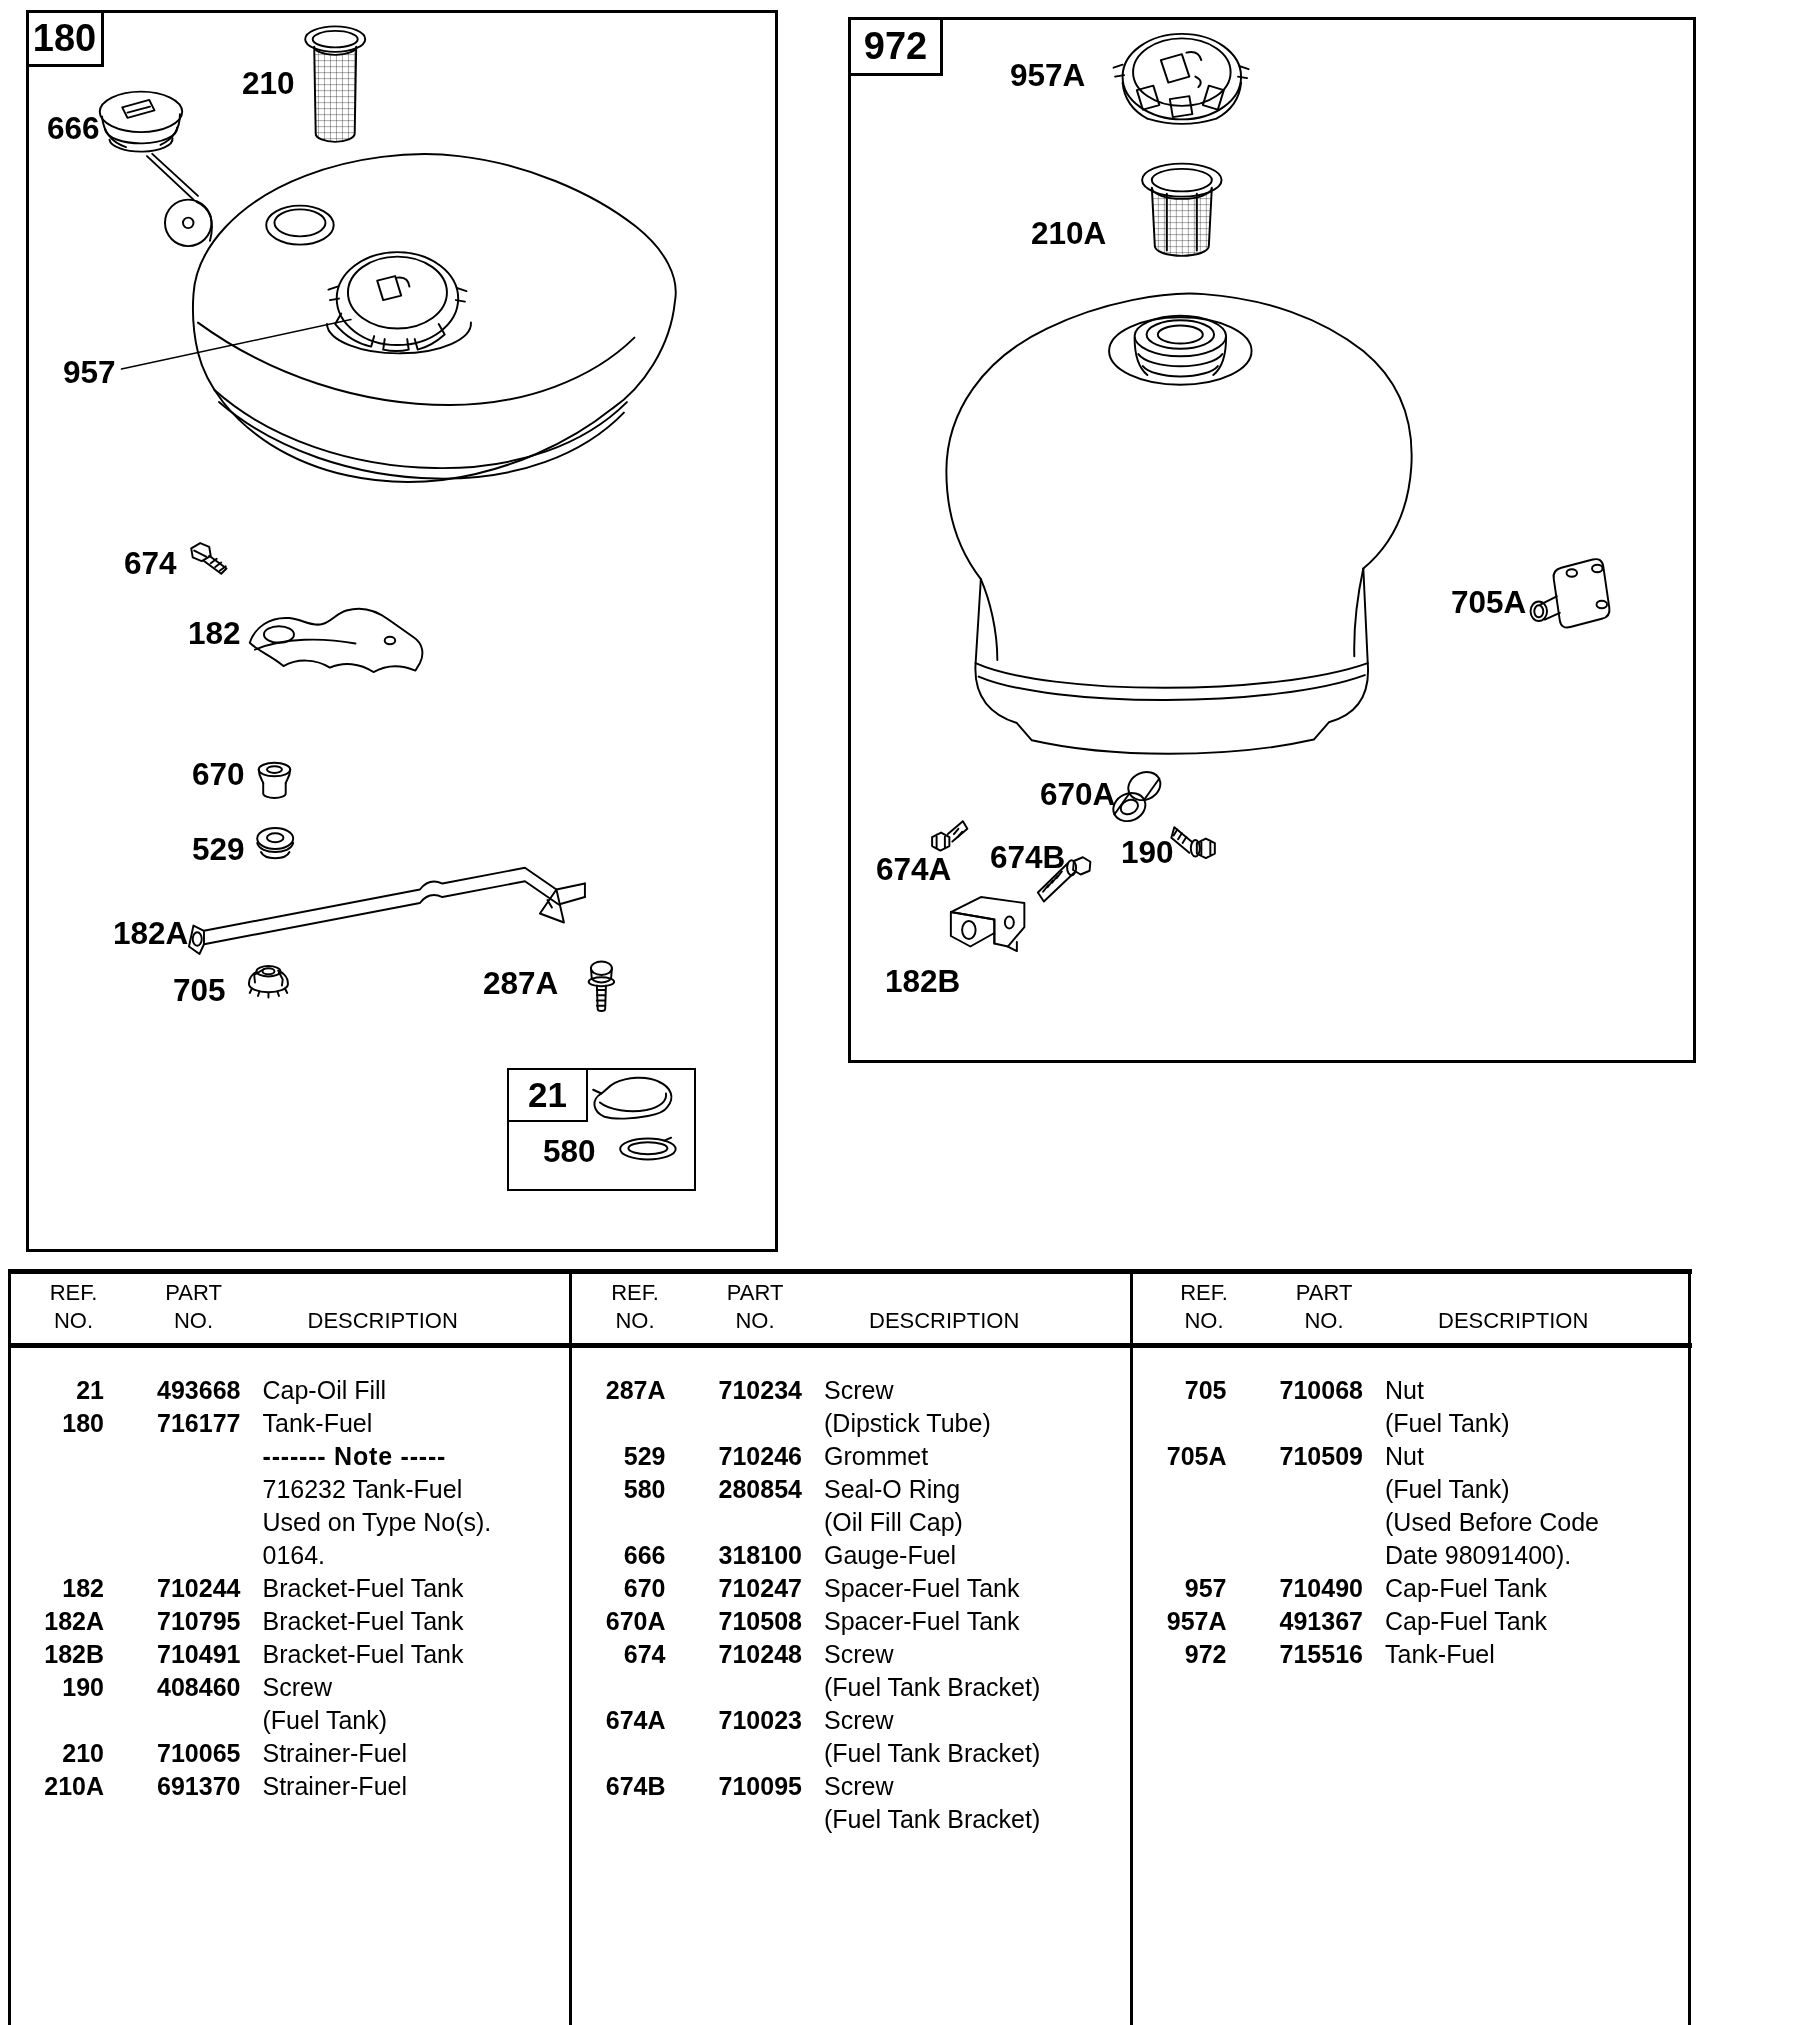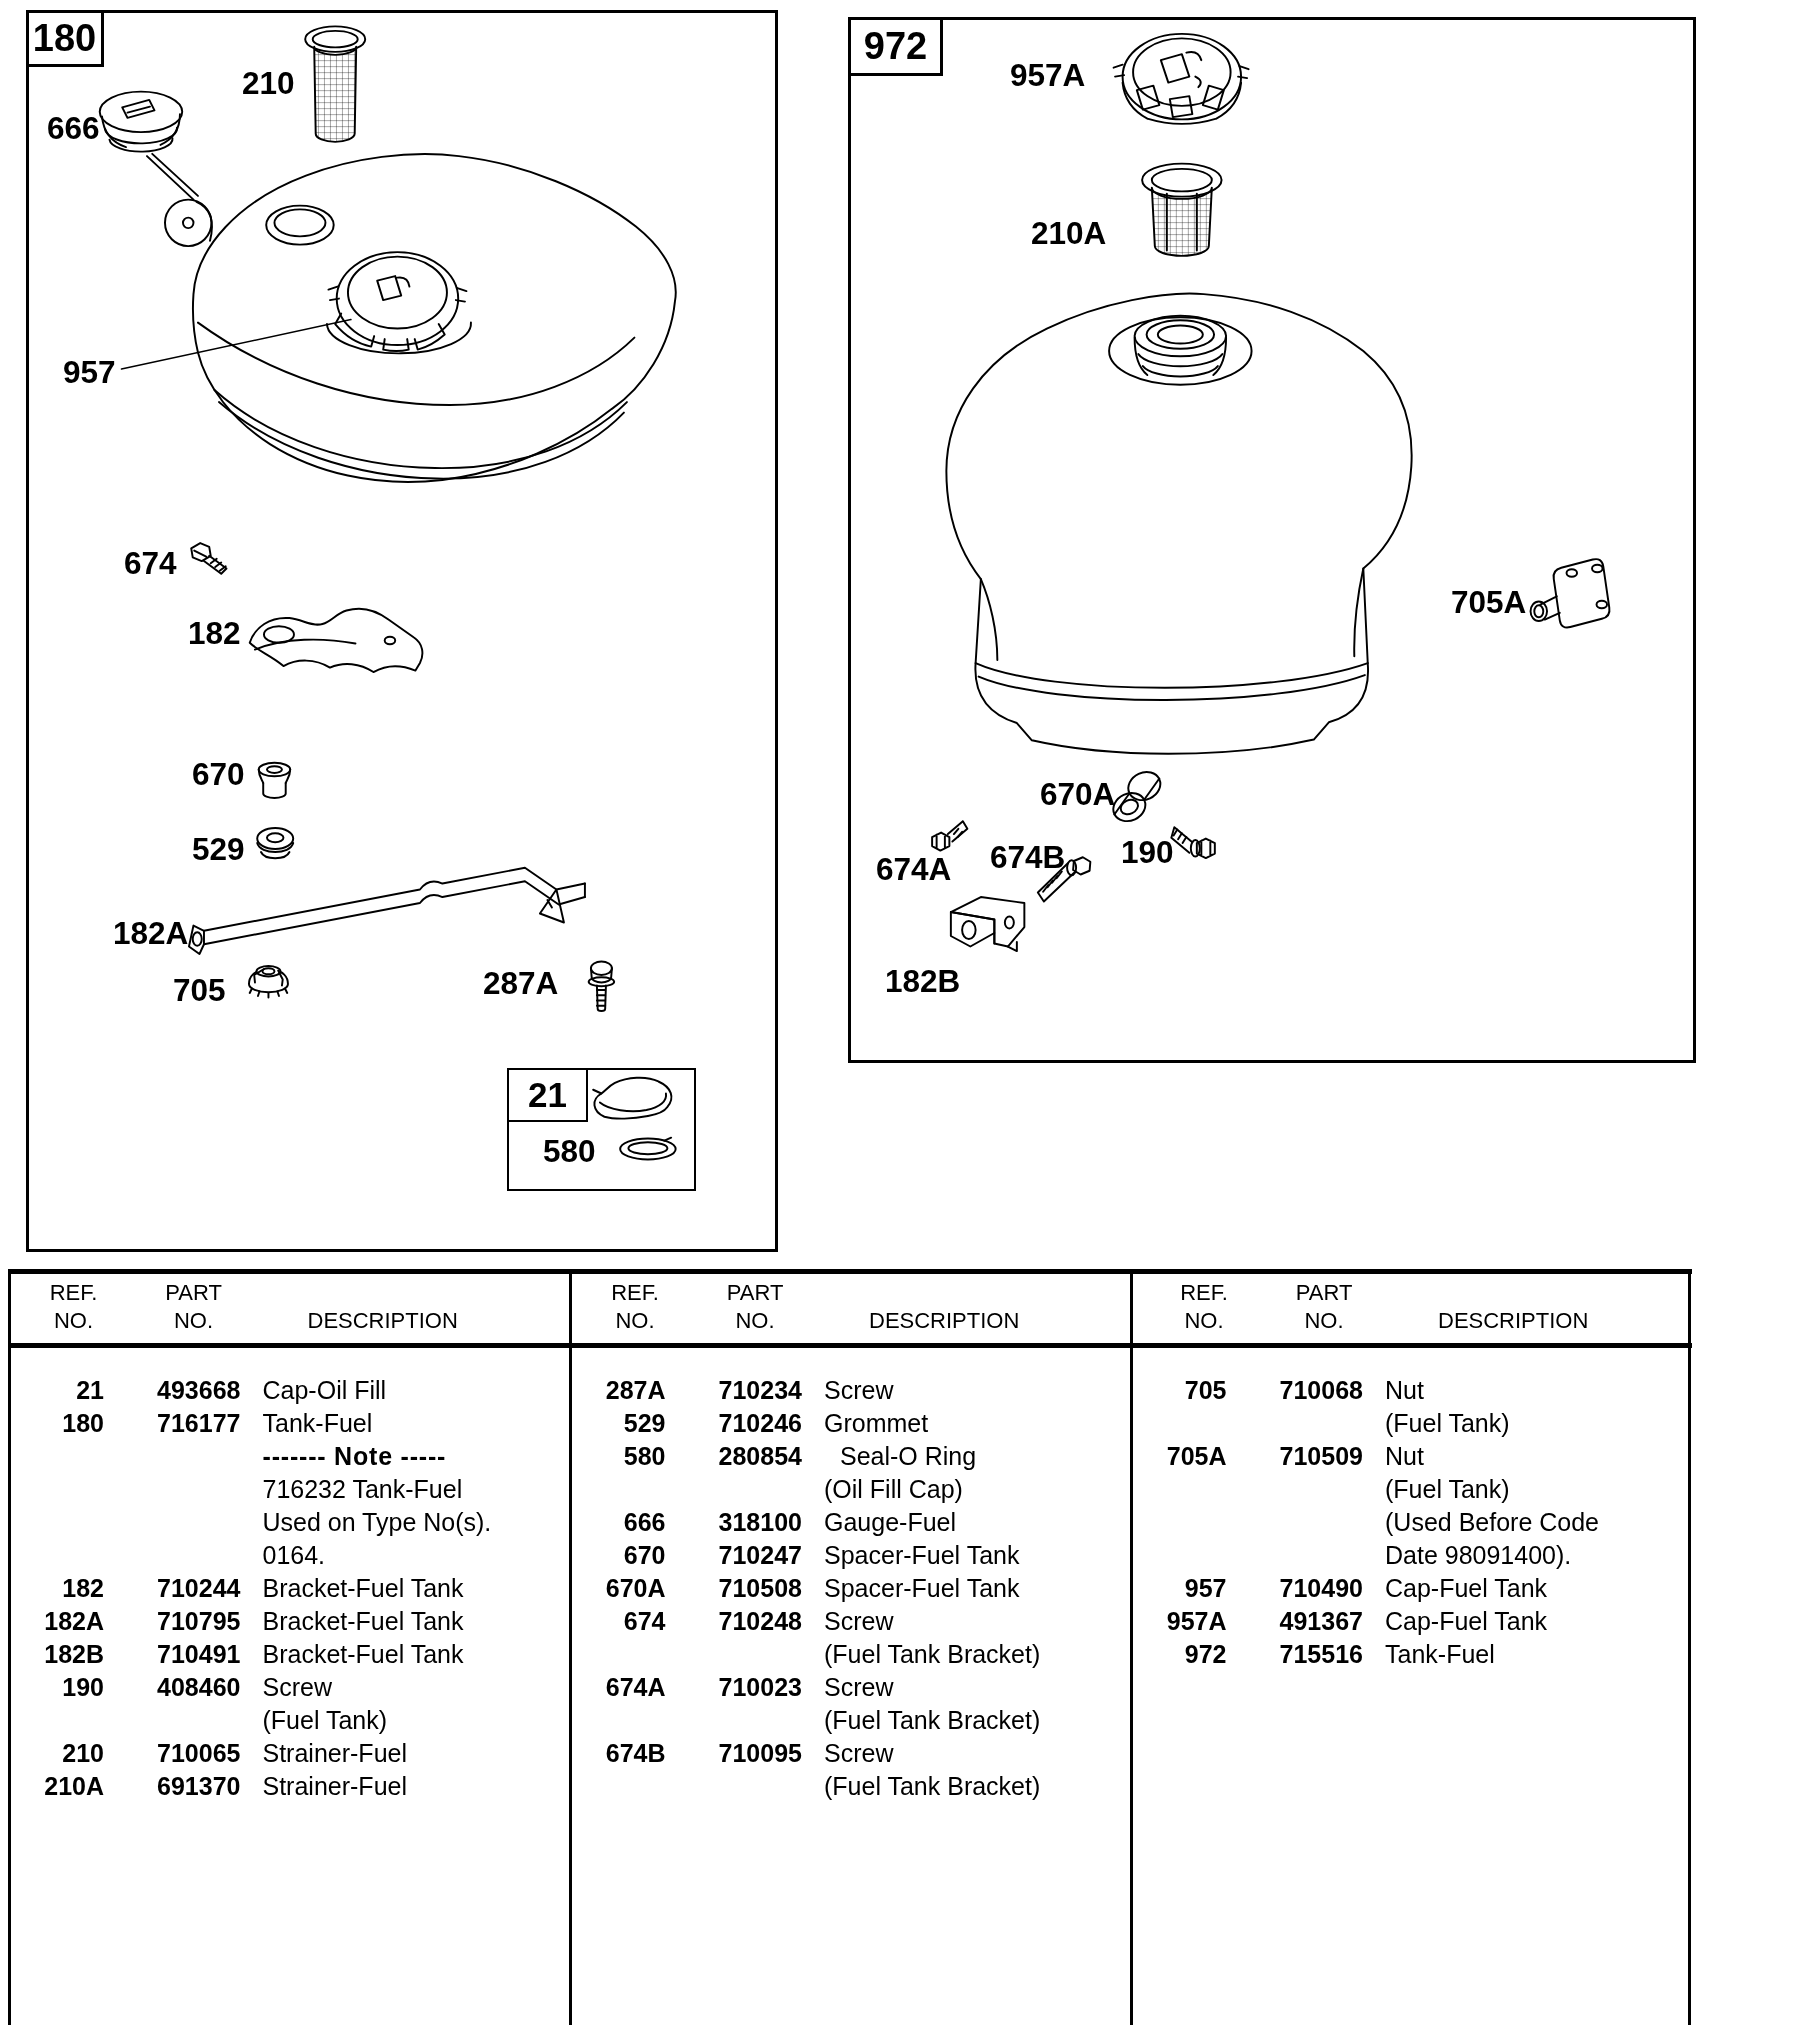--- a/index.html
+++ b/index.html
@@ -347,28 +347,33 @@
       <div class="thead c" style="left:186px;top:4.5px;">PART</div>
       <div class="thead c" style="left:186px;top:33px;">NO.</div>
       <div class="thead" style="left:300px;top:33px;">DESCRIPTION</div>
       <div class="trows">
           <div class="trow">
             <span class="c-ref">287A</span>
             <span class="c-part">710234</span>
             <span class="c-descwrap"><span style="white-space: pre;">Screw</span></span>
           </div>
           <div class="trow">
+            <span class="c-ref"></span>
+            <span class="c-part"></span>
+            <span class="c-descwrap"><span style="white-space: pre;">(Dipstick Tube)</span></span>
+          </div>
+          <div class="trow">
             <span class="c-ref">529</span>
             <span class="c-part">710246</span>
             <span class="c-descwrap"><span style="white-space: pre;">Grommet</span></span>
           </div>
           <div class="trow">
             <span class="c-ref">580</span>
             <span class="c-part">280854</span>
-            <span class="c-descwrap"><span style="white-space: pre; margin-left: 16px;">Seal-O Ring</span></span>
+            <span class="c-descwrap"><span style="white-space: pre;">Seal-O Ring</span></span>
           </div>
           <div class="trow">
             <span class="c-ref"></span>
             <span class="c-part"></span>
             <span class="c-descwrap"><span style="white-space: pre;">(Oil Fill Cap)</span></span>
           </div>
           <div class="trow">
             <span class="c-ref">666</span>
             <span class="c-part">318100</span>
             <span class="c-descwrap"><span style="white-space: pre;">Gauge-Fuel</span></span>

